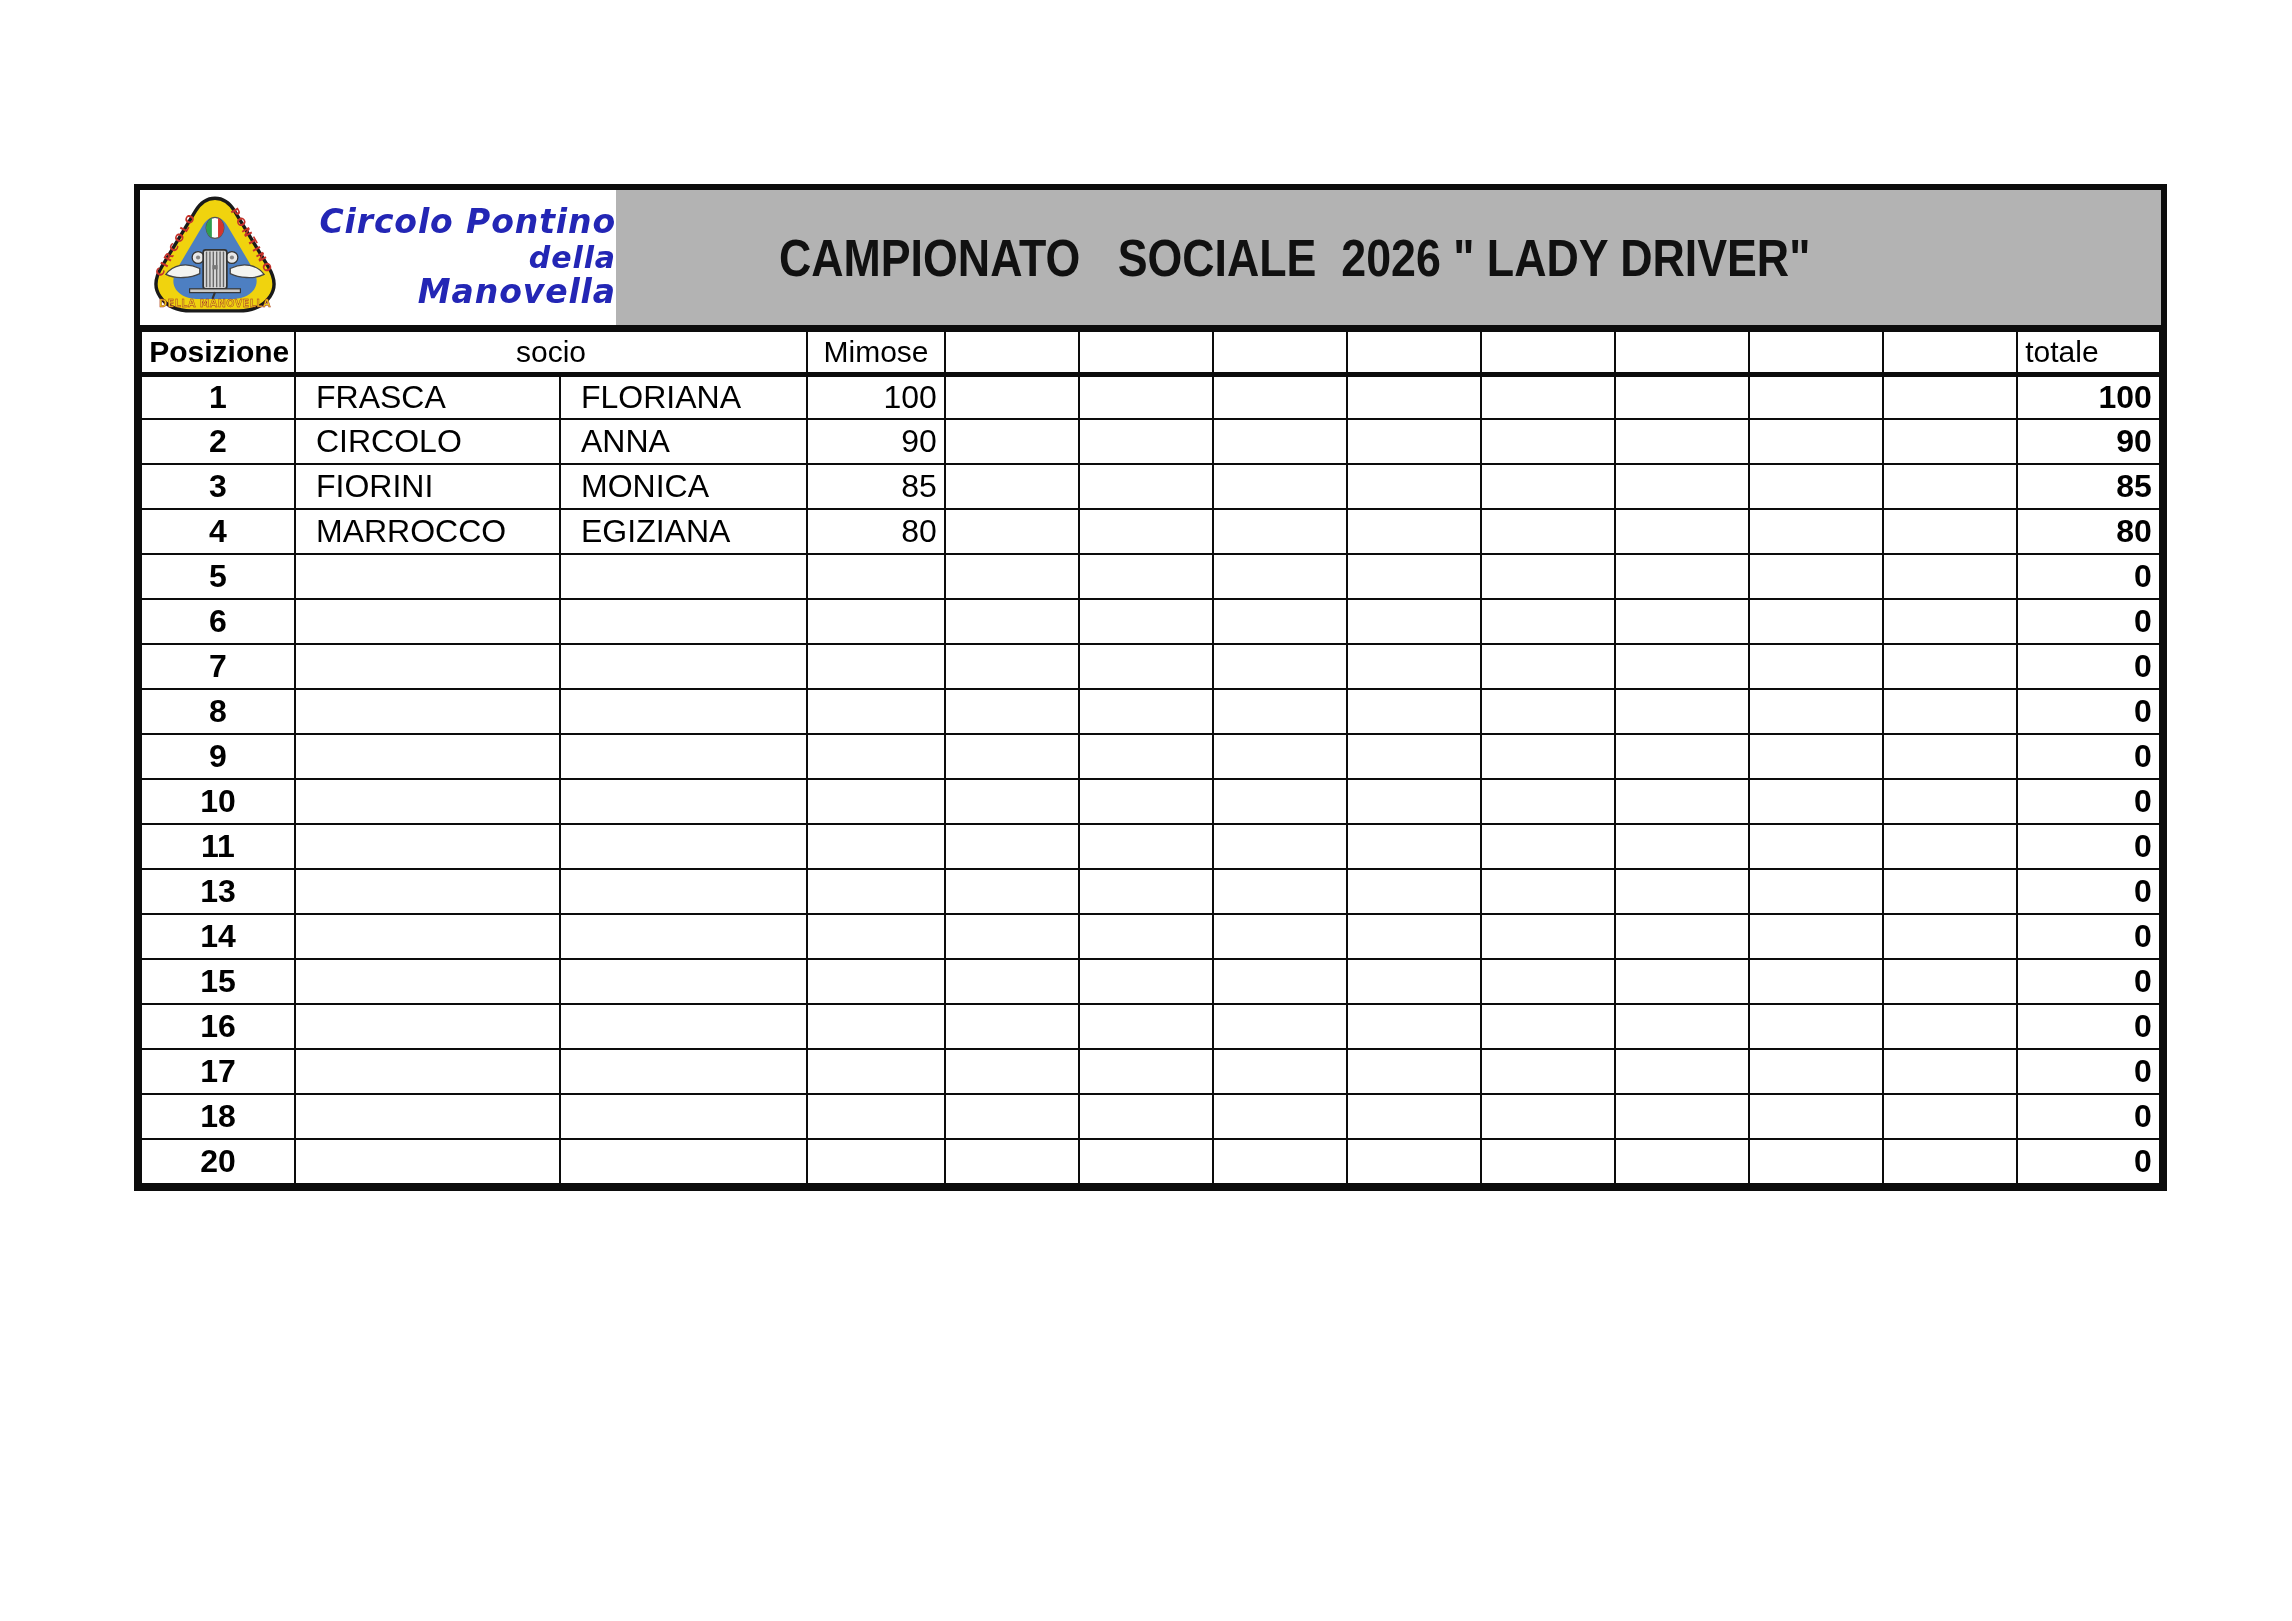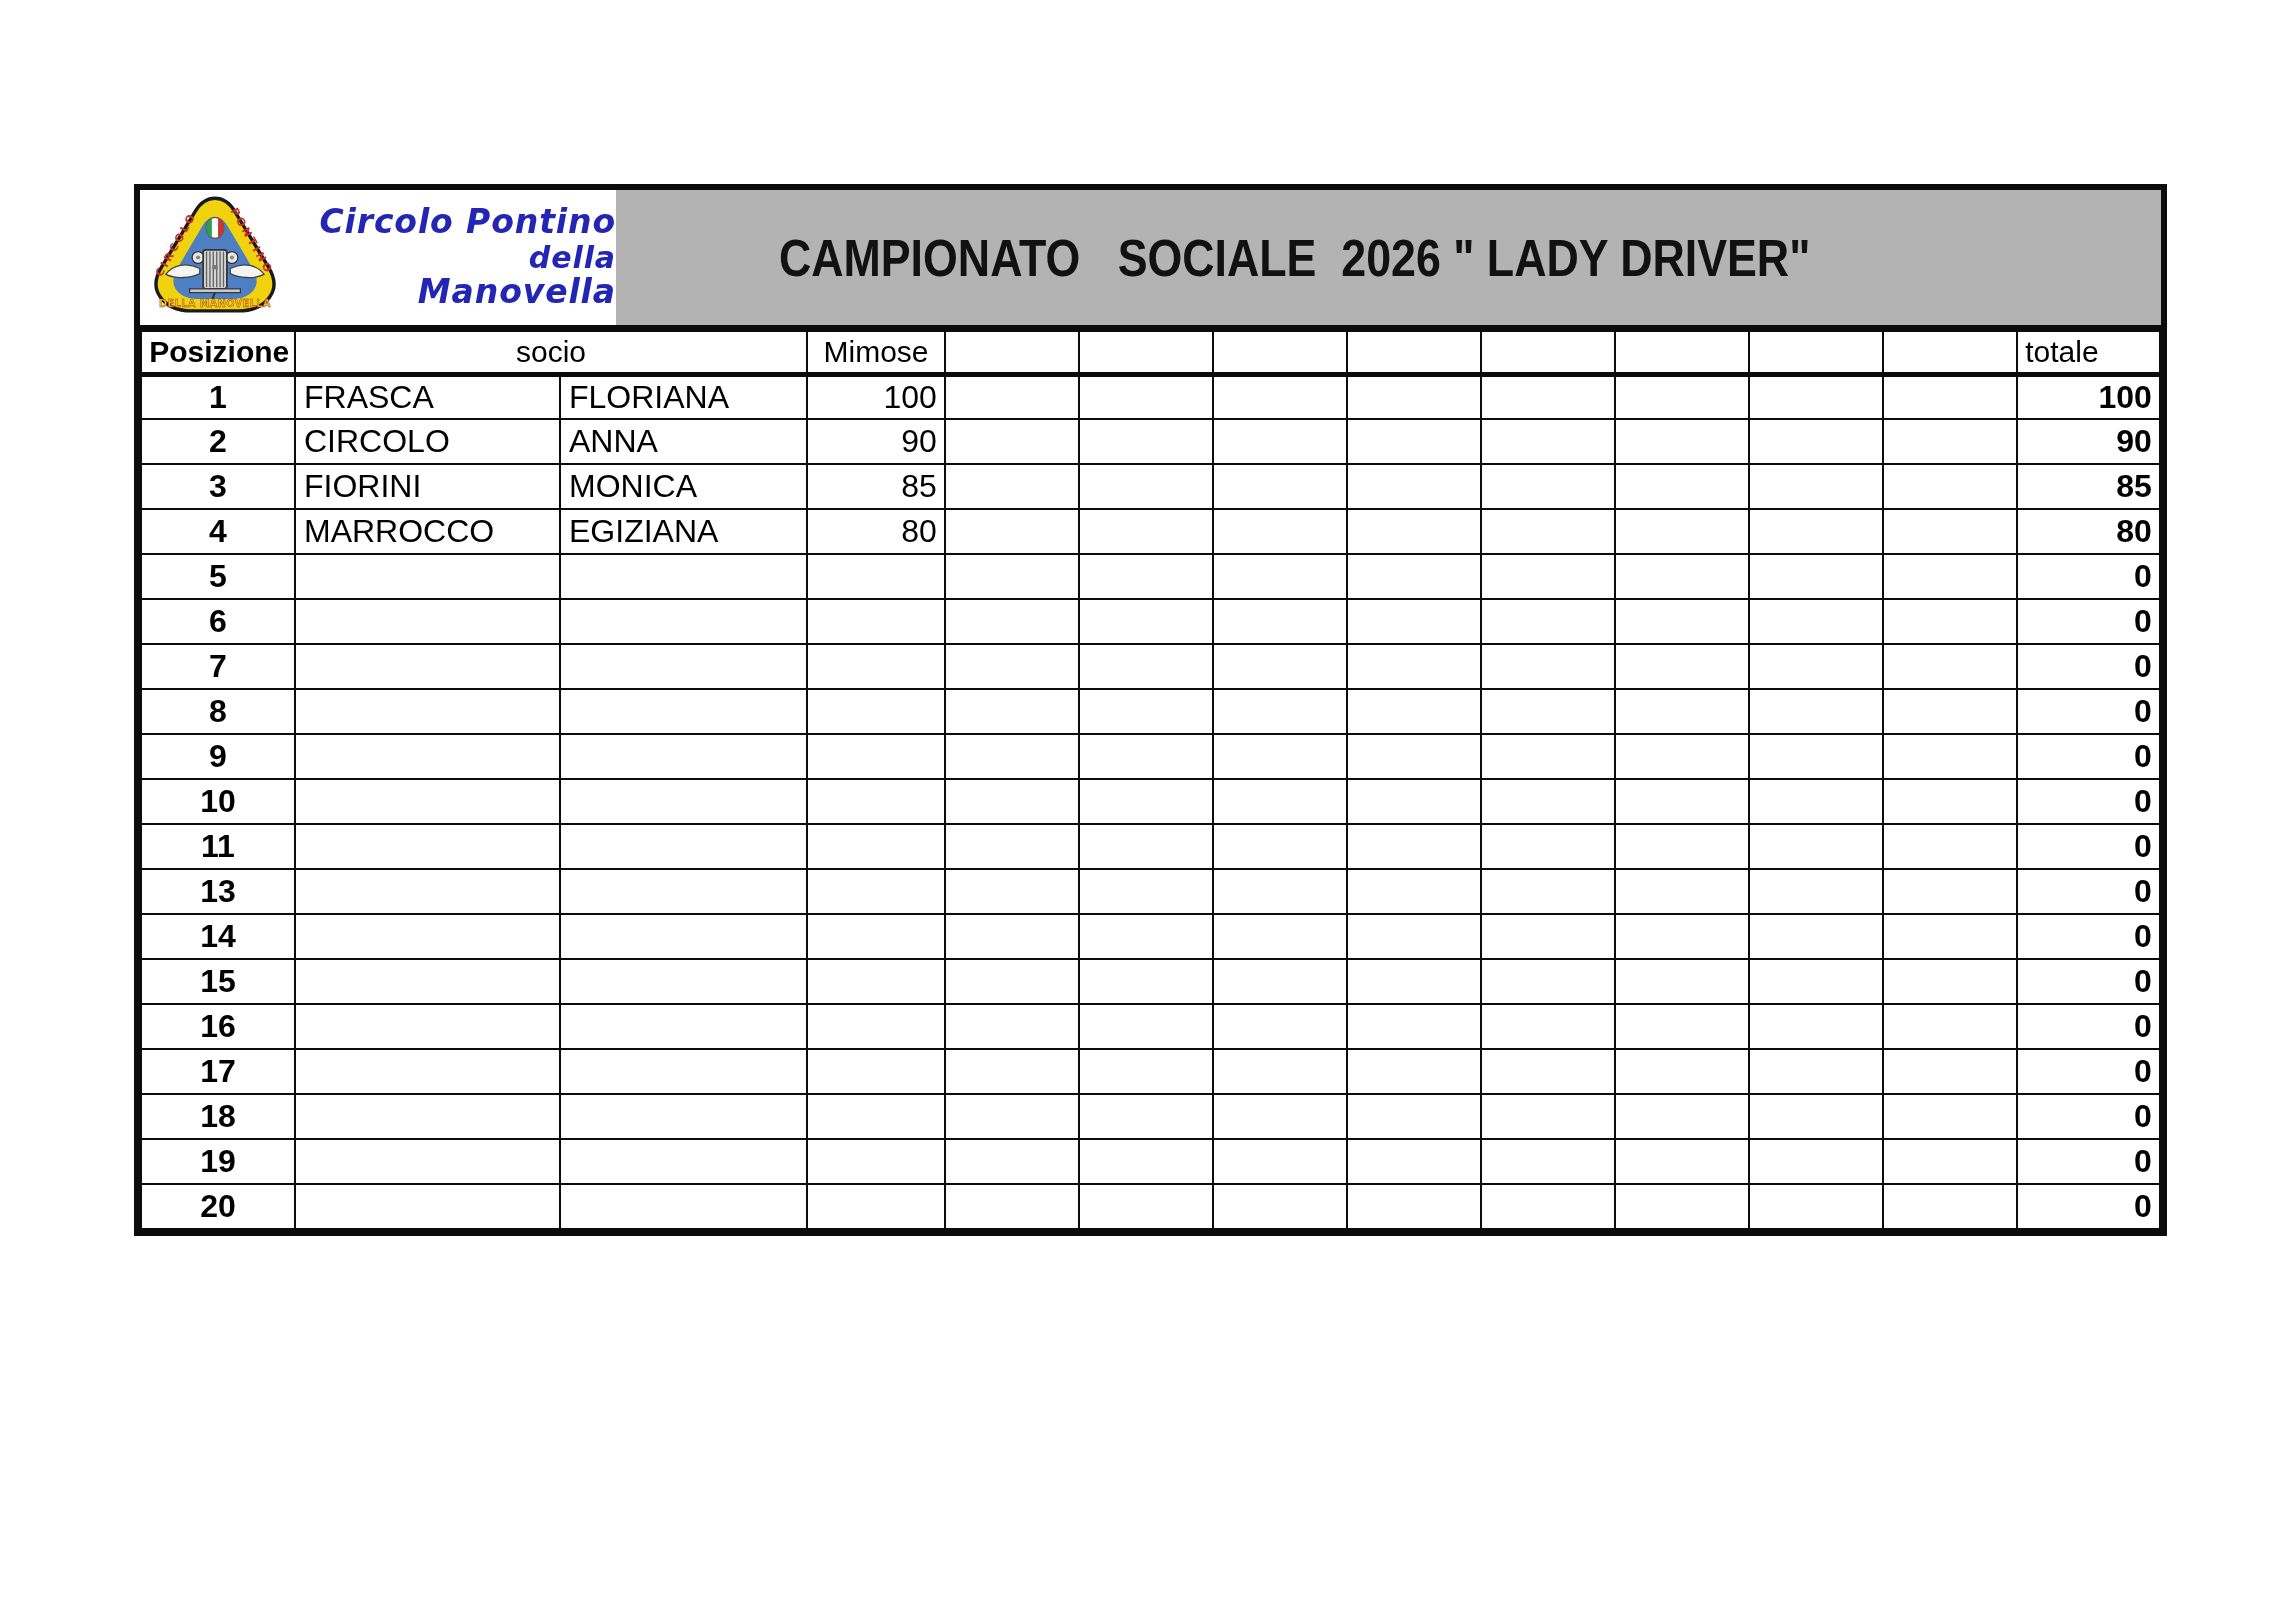--- a/index.html
+++ b/index.html
@@ -68,21 +68,21 @@
     height:43px;
     border-bottom:5.4px solid #0c0c0c;
     font-weight:normal;
     font-size:30px;
     text-align:center;
   }
   thead th.h-pos{font-weight:bold;}
   thead th.h-tot{text-align:left;padding-left:7.2px;}
   tbody td{height:45px;}
   td.c-pos{text-align:center;font-weight:bold;}
-  td.c-name{text-align:left;padding-left:8px;}
+  td.c-name{text-align:left;padding-left:20px;}
   td.c-num{text-align:right;padding-right:7.2px;}
   td.c-tot{text-align:right;padding-right:7.2px;font-weight:bold;}
 </style>
 </head>
 <body>
 
 <div class="frame">
 
   <div class="band">
     <div class="logo-area">
@@ -437,35 +437,20 @@
           <td></td>
           <td></td>
           <td></td>
           <td></td>
           <td></td>
           <td></td>
           <td></td>
           <td class="c-tot">0</td>
         </tr>
         <tr>
-          <td class="c-pos">19</td>
-          <td class="c-name"></td>
-          <td class="c-name"></td>
-          <td class="c-num"></td>
-          <td></td>
-          <td></td>
-          <td></td>
-          <td></td>
-          <td></td>
-          <td></td>
-          <td></td>
-          <td></td>
-          <td class="c-tot">0</td>
-        </tr>
-        <tr>
           <td class="c-pos">20</td>
           <td class="c-name"></td>
           <td class="c-name"></td>
           <td class="c-num"></td>
           <td></td>
           <td></td>
           <td></td>
           <td></td>
           <td></td>
           <td></td>

